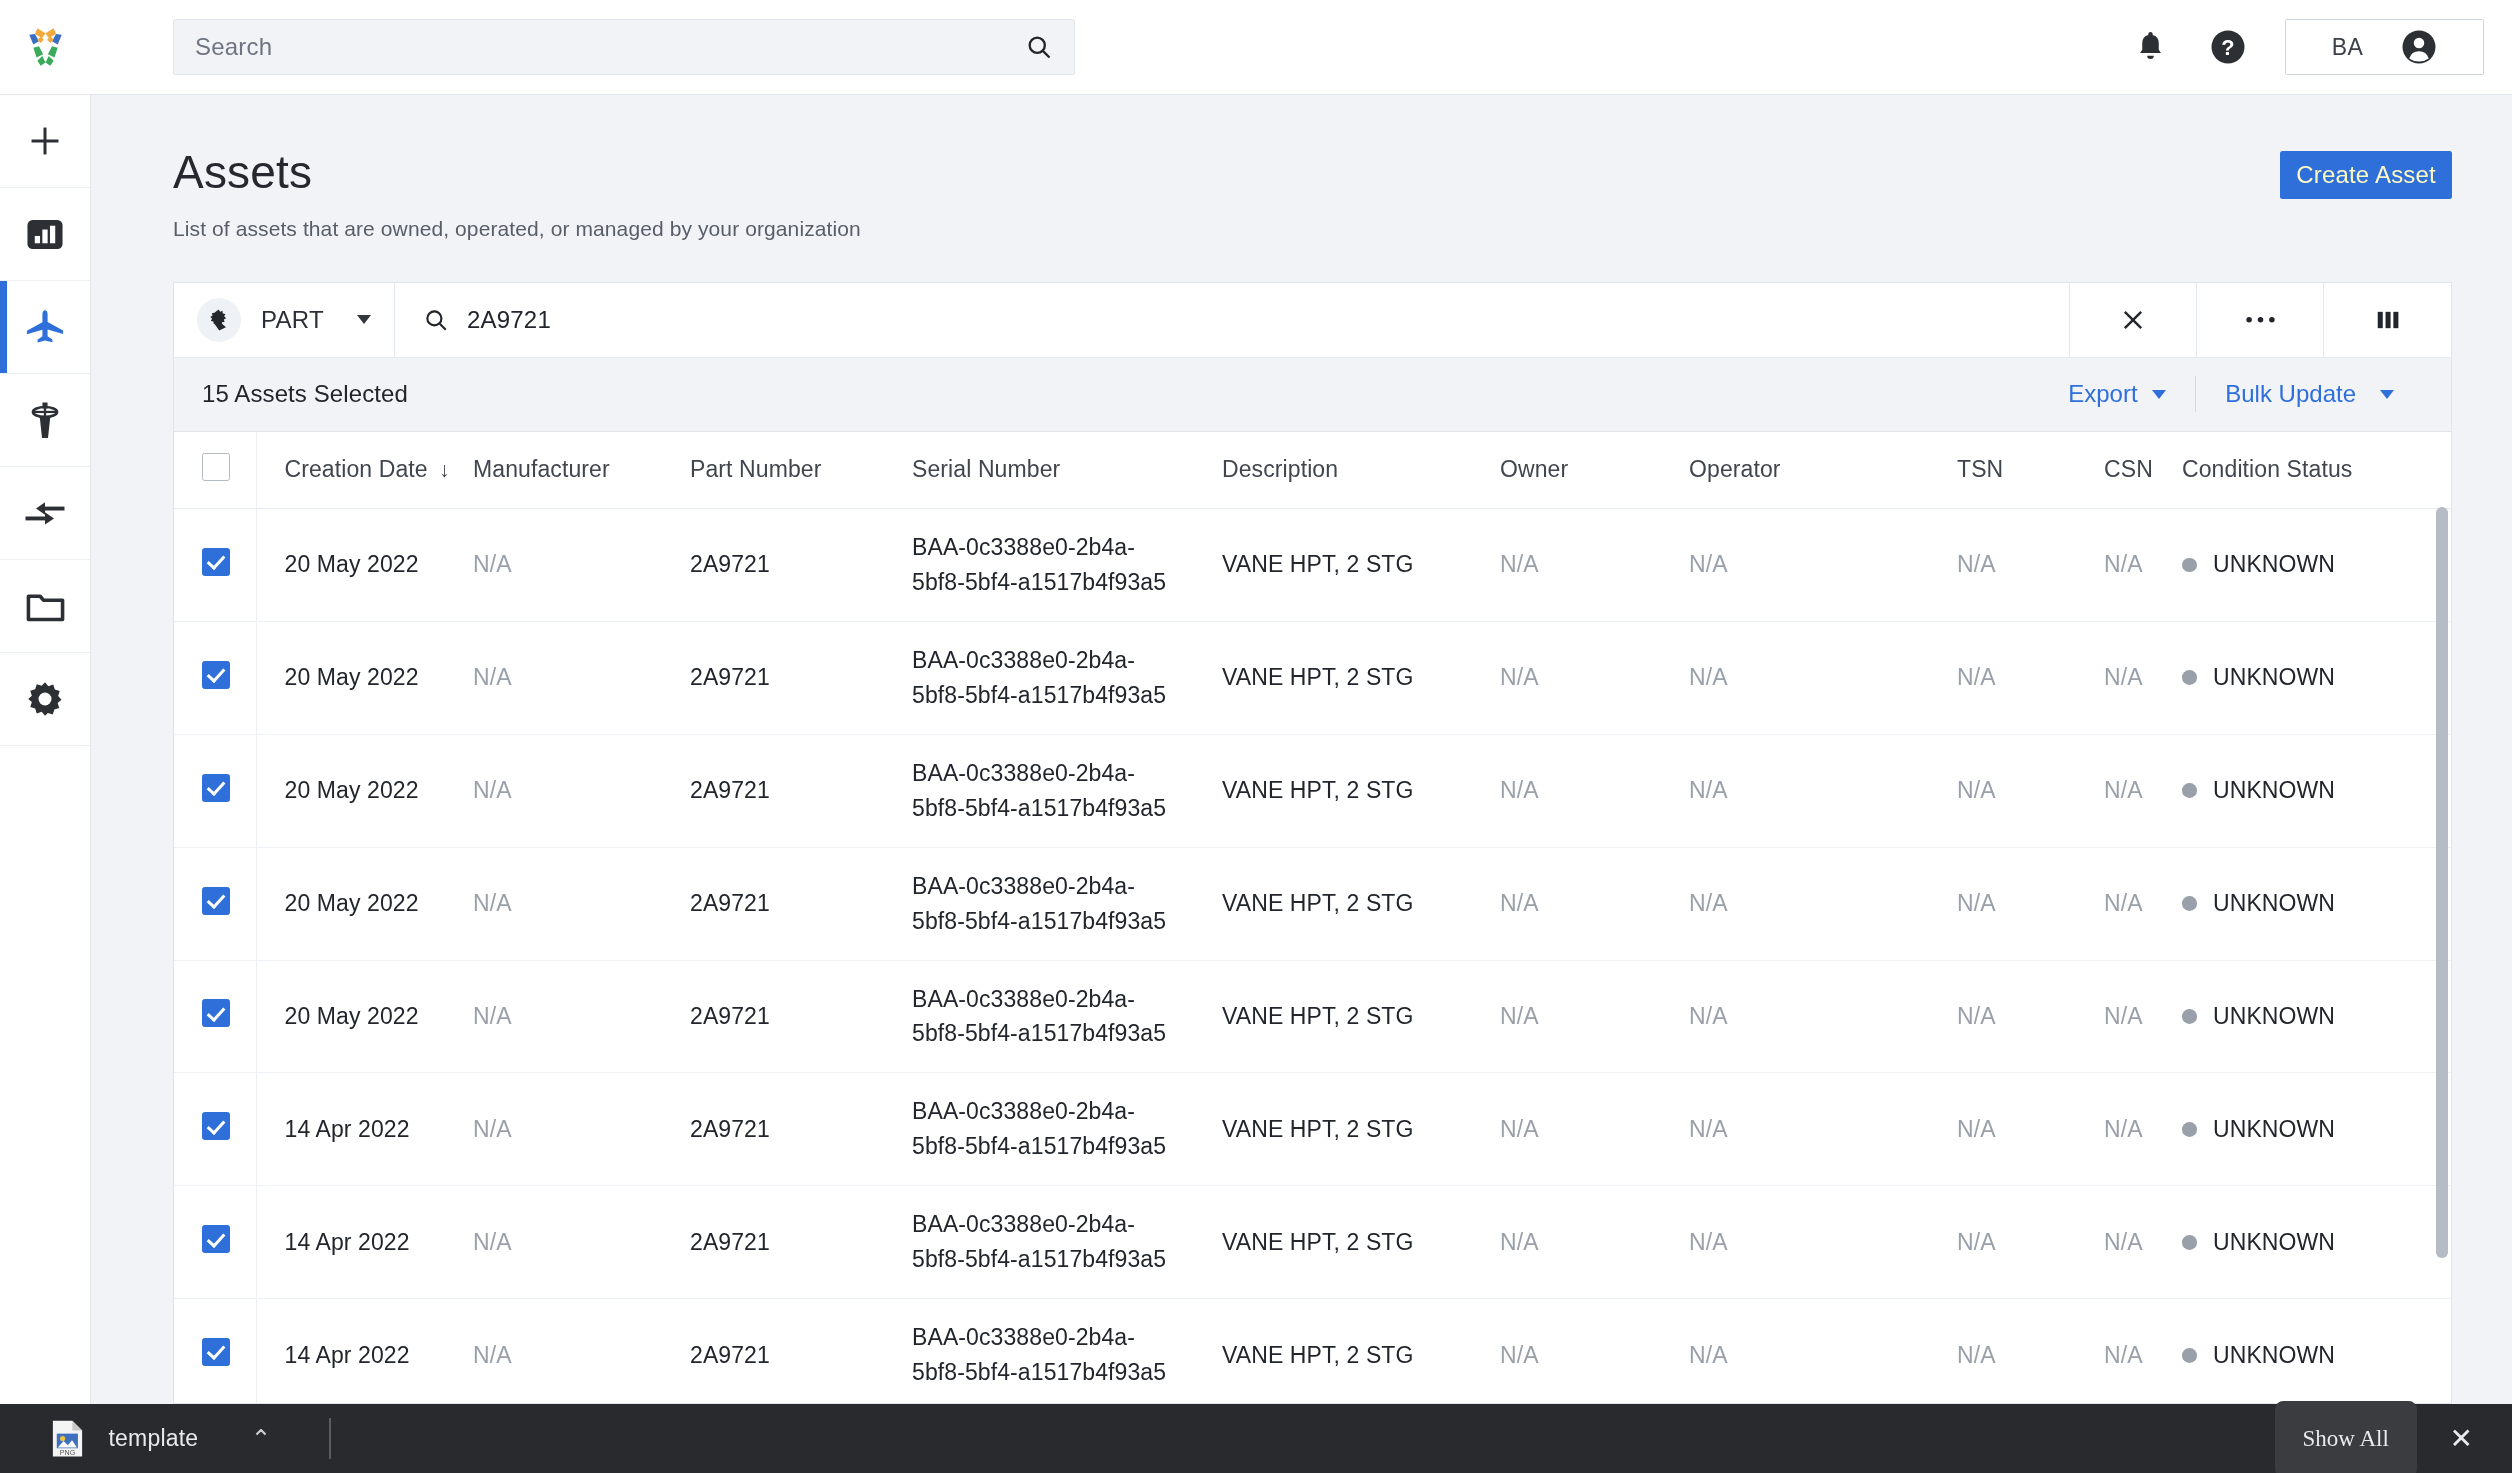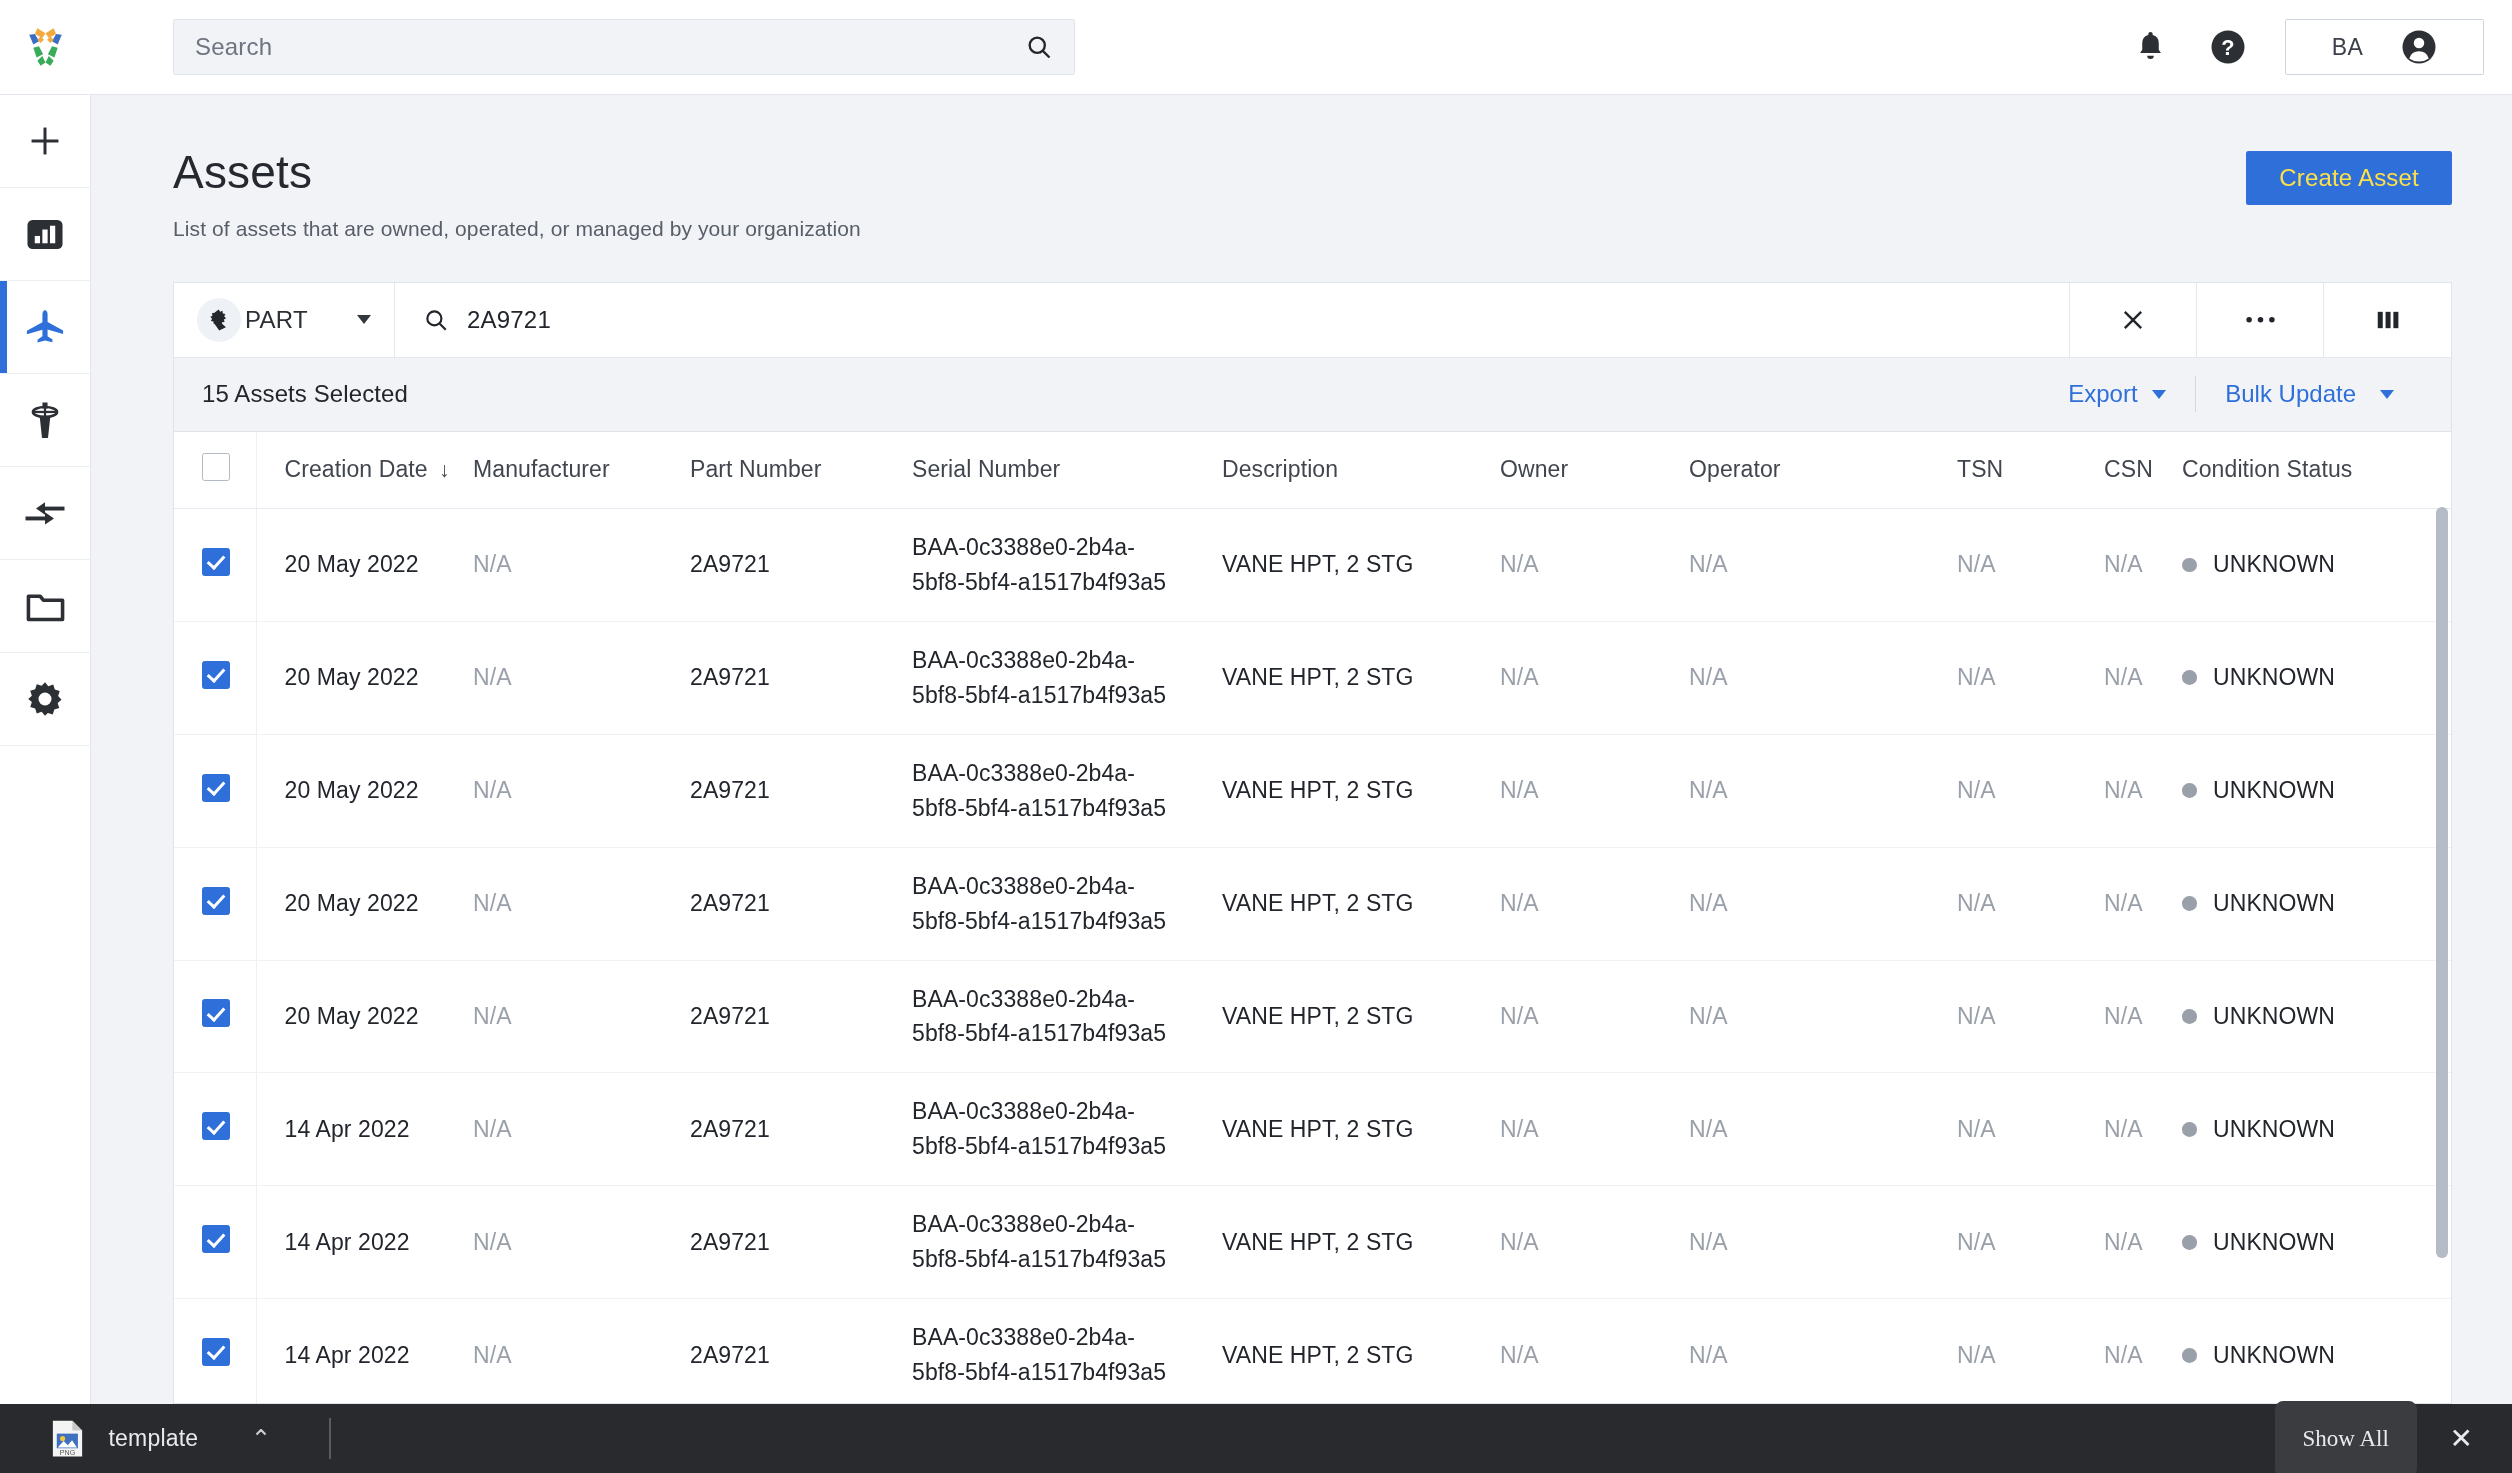--- a/index.html
+++ b/index.html
@@ -78,23 +78,23 @@
   .main {
     flex:1; background:#f1f3f7;
     padding:51px 60px 0 82px;
     display:flex; flex-direction:column; min-width:0; min-height:0;
   }
   .page-head { display:flex; align-items:flex-start;gap:22px; }
   .page-title { font-size:46px; font-weight:400; color:#25282e; letter-spacing:0.2px; line-height:1.15; }
   .page-sub { margin-top:18px; font-size:21px; color:#585e68; letter-spacing:0.1px; }
   .btn-primary {
     margin-left:auto; margin-top:4.9px;
-    background:#2e6fd9; color:#fde047;
+    background:#2e6fd9; color:#fef9c3;
     border:none; border-radius:2.5px;
-    height:54px; padding:0 33px;
+    height:48px; padding:0 16px;
     font-size:24px; font-family:inherit; cursor:pointer;
     letter-spacing:0.2px;
   }
 
   
   .card {
     margin-top:41px; flex:1;
     background:#ffffff;
     border:0.8px solid #dfe3ea;
     display:flex; flex-direction:column;
@@ -105,21 +105,21 @@
   .filter-row { height:75px; min-height:75px; display:flex; align-items:stretch; border-bottom:0.8px solid #e5e8ee; }
   .type-select {
     width:221px; display:flex; align-items:center; gap:0;
     padding:0 23px; border-right:0.8px solid #e5e8ee; cursor:pointer;
   }
   .type-badge {
     width:44px; height:44px; border-radius:50%;
     background:#eef1f6; display:flex; align-items:center; justify-content:center;
     flex:0 0 auto;
   }
-  .type-label { font-size:24px; color:#2b2f36; margin-left:4px; letter-spacing:0.3px; }
+  .type-label { font-size:24px; color:#2b2f36; margin-left:20px; letter-spacing:0.3px; }
   .caret { margin-left:auto; width:0; height:0; border-left:7.4px solid transparent; border-right:7.4px solid transparent; border-top:9px solid #32363d; }
 
   .searchfield {
     flex:1; display:flex; align-items:center; gap:18px; padding:0 28px;
     border-right:0.8px solid #e5e8ee;
   }
   .searchfield .val { font-size:24px; color:#22262c; letter-spacing:0.2px; }
   .fbtn {
     width:127px; display:flex; align-items:center; justify-content:center;
     border-right:0.8px solid #e5e8ee; cursor:pointer;

